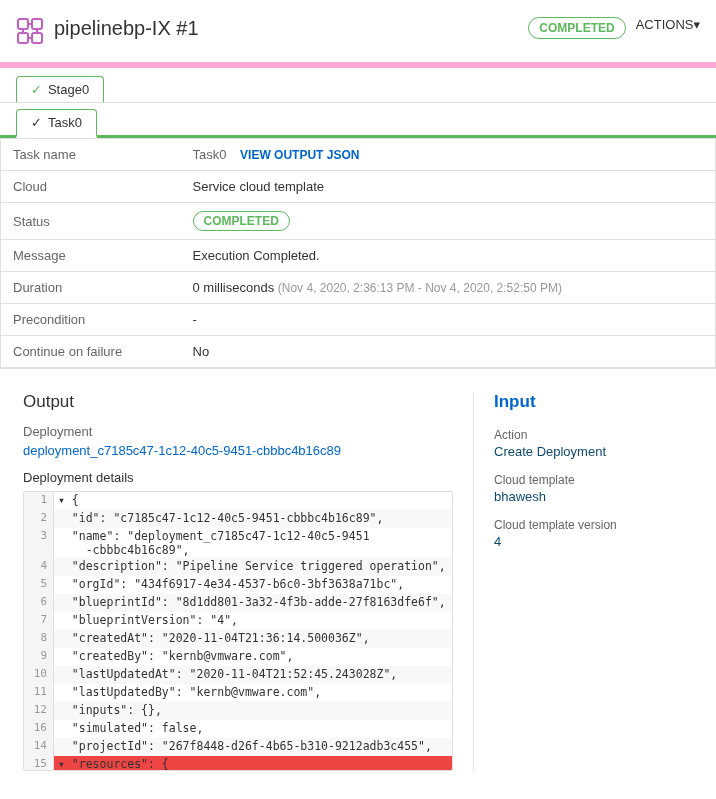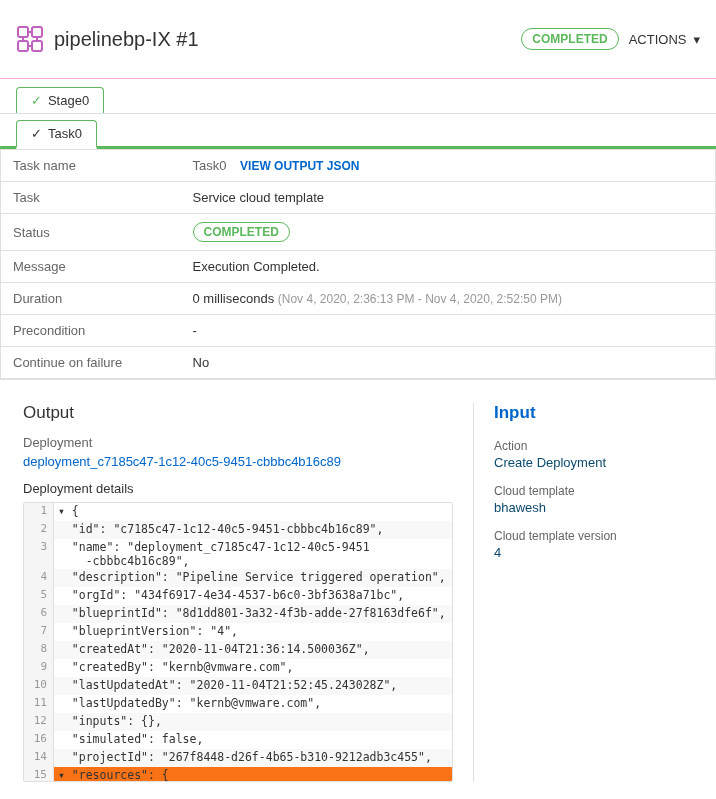--- a/index.html
+++ b/index.html
@@ -7,23 +7,23 @@
       font-family: Arial, sans-serif;
       font-size: 13px;
       background: #fff;
       color: #333;
       width: 716px;
     }
 
     
     .header {
       display: flex;
-      align-items: center;
-      padding: 25px 16px;
-      border-bottom: 1px solid #f9a8d4;
+      align-items: flex-start;
+      padding: 17px 16px;
+      border-bottom: 6px solid #f9a8d4;
       gap: 10px;
     }
     .header-icon {
       width: 28px;
       height: 28px;
     }
     .header-title {
       font-size: 20px;
       font-weight: normal;
       color: #333;
@@ -39,21 +39,21 @@
       font-weight: bold;
     }
     .actions-btn {
       background: none;
       border: none;
       color: #333;
       font-size: 13px;
       cursor: pointer;
       display: flex;
       align-items: center;
-      gap: 7px;
+      gap: 0;
     }
 
     
     .stage-tabs {
       padding: 8px 16px 0;
       border-bottom: 1px solid #e0e0e0;
     }
     .stage-tab {
       display: inline-flex;
       align-items: center;
@@ -213,21 +213,21 @@
       overflow: hidden;
       max-height: 280px;
     }
     .json-line {
       display: flex;
       align-items: stretch;
       min-height: 18px;
     }
     .json-line:nth-child(odd) { background: #fff; }
     .json-line:nth-child(even) { background: #f8f8f8; }
-    .json-line.highlight { background: #f97316; }
+    .json-line.highlight { background: #ef4444; }
     .line-num {
       width: 30px;
       min-width: 30px;
       color: #999;
       text-align: right;
       padding: 1px 6px 1px 2px;
       border-right: 1px solid #e0e0e0;
       background: #f5f5f5;
       font-size: 11px;
       user-select: none;
@@ -277,21 +277,21 @@
 <table class="details-table">
   <tbody>
       <tr>
     <td class="label-cell">Task name</td>
     <td class="value-cell">
       <a class="task-link">Task0</a>
       <a class="view-output-link">VIEW OUTPUT JSON</a>
     </td>
   </tr>
   <tr>
-    <td class="label-cell">Task</td>
+    <td class="label-cell">Cloud</td>
     <td class="value-cell">Service cloud template</td>
   </tr>
   <tr>
     <td class="label-cell">Status</td>
     <td class="value-cell">
       <span class="status-badge">COMPLETED</span>
     </td>
   </tr>
   <tr>
     <td class="label-cell">Message</td>

